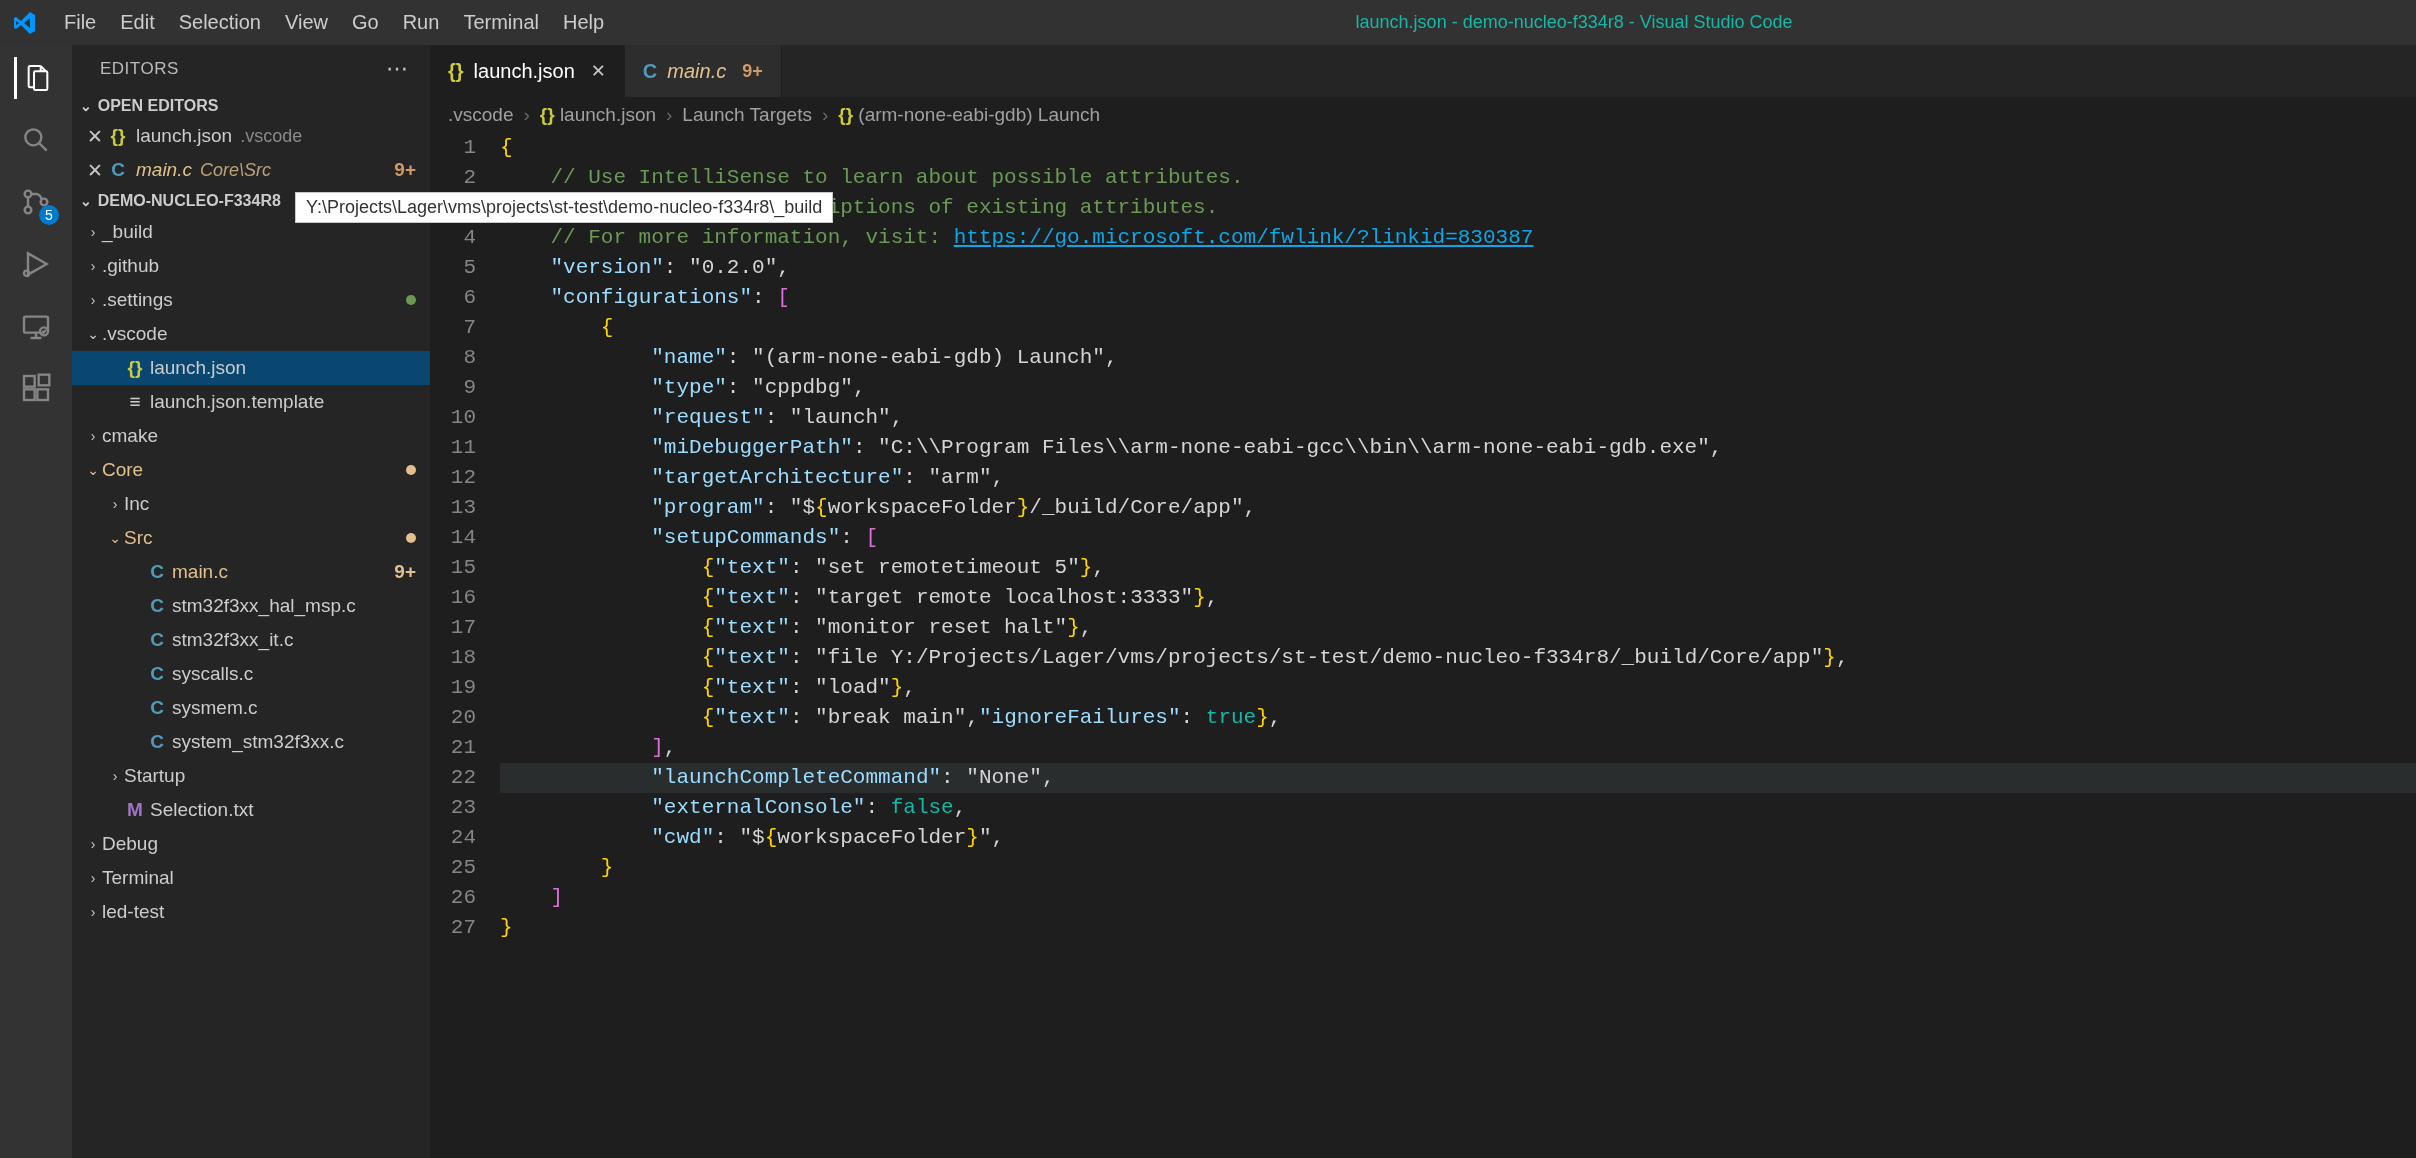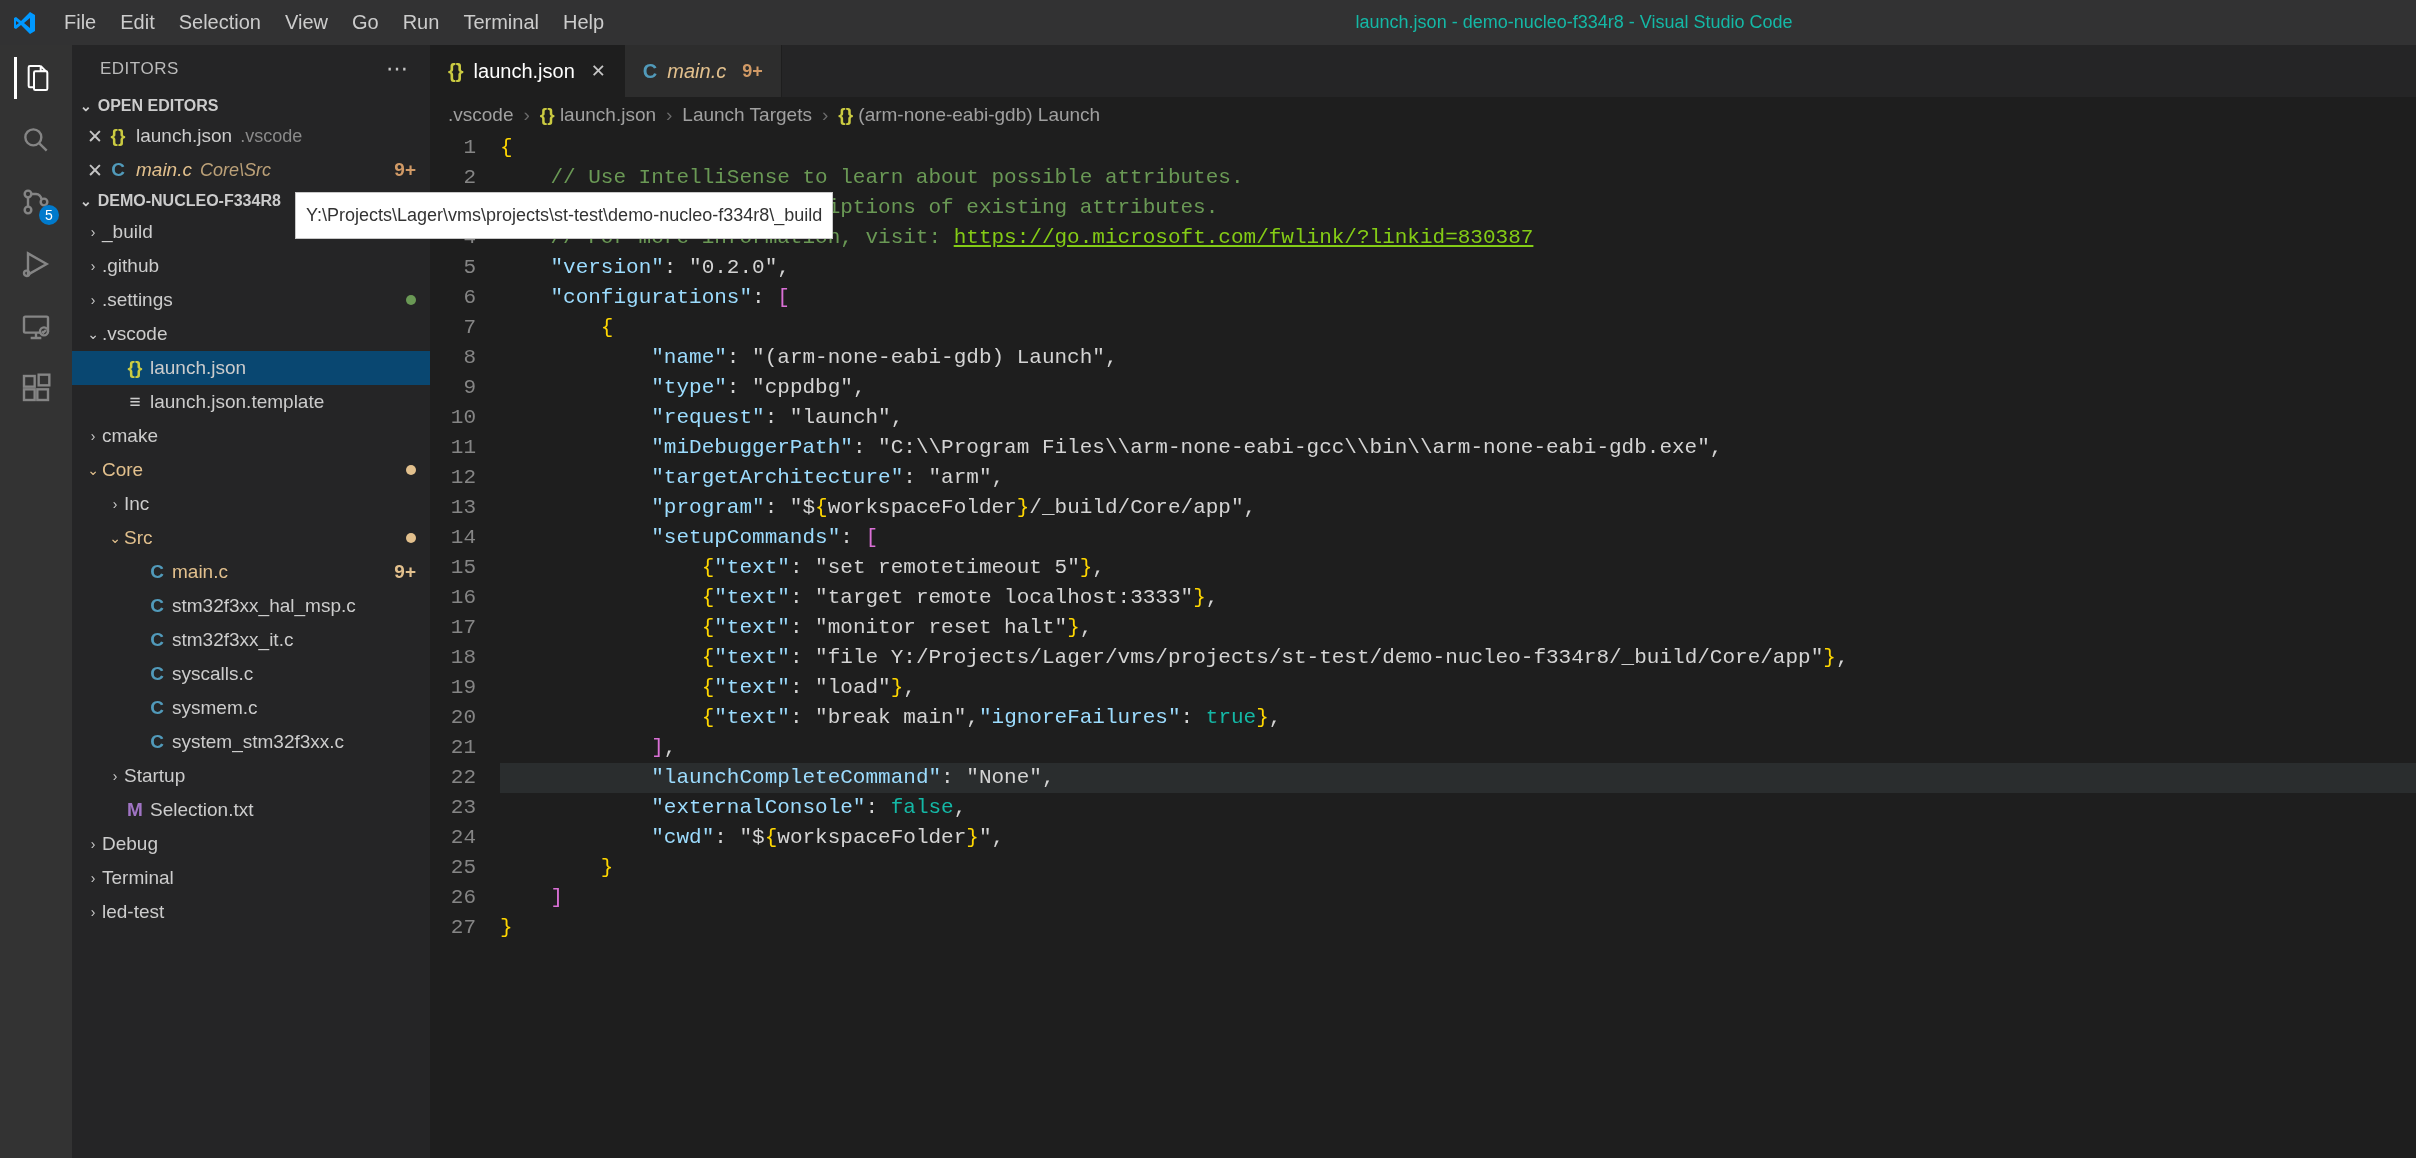--- a/index.html
+++ b/index.html
@@ -182,30 +182,30 @@
   text-align: right;
   color: #858585;
   padding-right: 24px;
   user-select: none;
 }
 .code-lines { flex: 1; white-space: pre; position: relative; }
 .hl-line { background: #2a2d2e; }
 .tok-comment { color: #6a9955; }
 .tok-key { color: #9cdcfe; }
 .tok-keyword { color: #14b8a6; }
-.tok-url { color: #84cc16; text-decoration: underline; }
+.tok-url { color: #0ea5e9; text-decoration: underline; }
 .tok-punc { color: #d4d4d4; }
 .tok-brace { color: #ffd700; }
 .tok-brace2 { color: #da70d6; }
 .tooltip {
   position: absolute;
   background: #ffffff;
   color: #333333;
   border: 1px solid #c8c8c8;
-  padding: 12px 10px;
+  padding: 4px 10px;
   font-size: 18px;
   top: 192px;
   left: 295px;
   z-index: 100;
   font-family: "Segoe UI", sans-serif;
 }
 svg { display: block; }
 </style>
 </head>
 <body>

